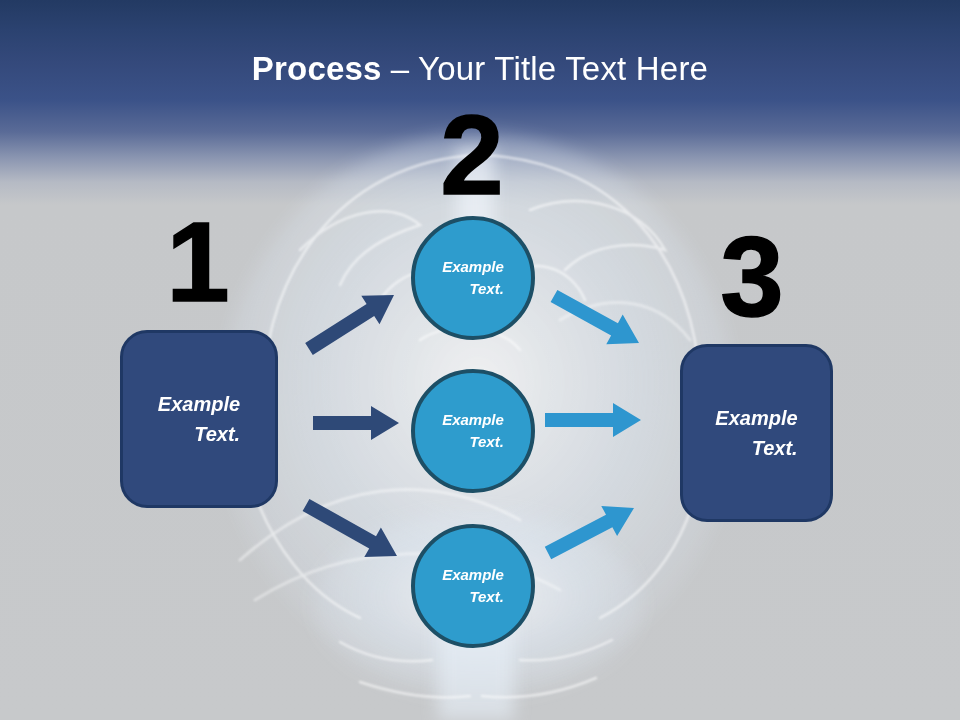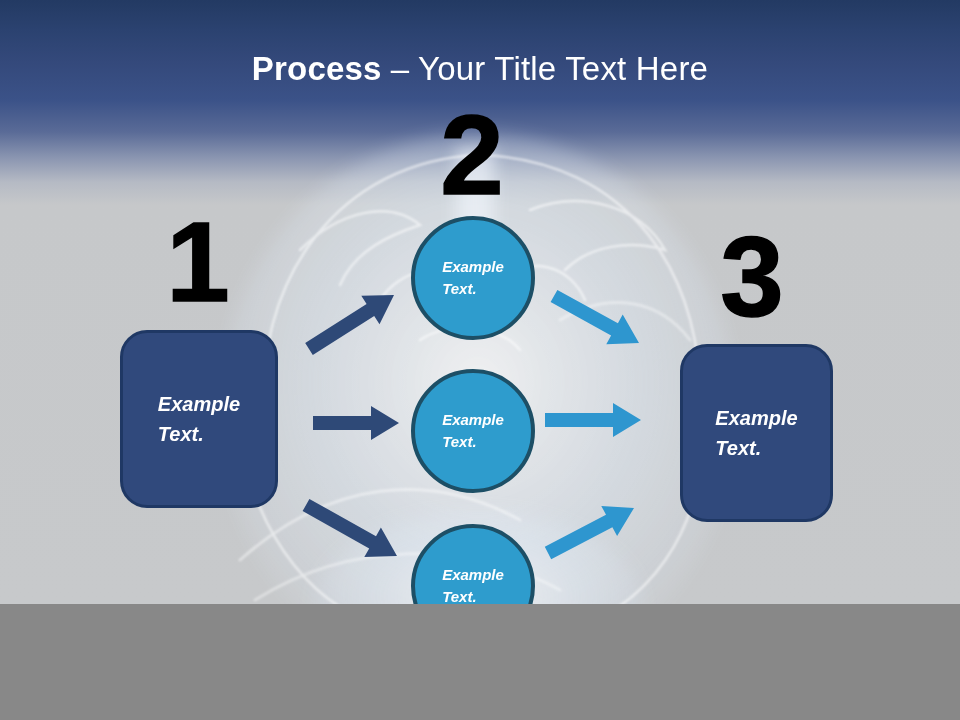--- a/index.html
+++ b/index.html
@@ -1,17 +1,17 @@
 <!DOCTYPE html>
 <html style="--header-navy-top: #233a63; --header-navy: #3b5288; --background-gray: #c6c8ca; --box-fill: #30497c; --box-border: #1f3864; --circle-fill: #2e9ccd; --circle-border: #1d4f66; --arrow-dark: #2e4977; --arrow-light: #2e96cf; --title-text: #ffffff; --number-text: #000000; --label-text: #ffffff;"><head>
 <meta charset="utf-8">
 <style>
   html,body{margin:0;padding:0;background:#888;}
   .slide{
-    position:relative;width:960px;height:604px;overflow:hidden;
+    position:relative;width:960px;height:720px;overflow:hidden;
     font-family:"Liberation Sans","DejaVu Sans",sans-serif;
     background:linear-gradient(180deg,
       var(--header-navy-top,#233a63) 0px,
       #2b4270 30px,
       #34497b 62px,
       var(--header-navy,#3b5288) 100px,
       #5a6b97 132px,
       #8b96b1 158px,
       #b5bac4 182px,
       var(--background-gray,#c6c8ca) 205px,
@@ -48,21 +48,21 @@
     width:124px;height:124px;border-radius:50%;
     background:var(--circle-fill,#2e9ccd);
     border:4px solid var(--circle-border,#1d4f66);
     display:flex;align-items:center;justify-content:center;
   }
   .circle-top{left:411px;top:216px;}
   .circle-middle{left:411px;top:369px;}
   .circle-bottom{left:411px;top:524px;}
   .label{
     color:var(--label-text,#fff);font-weight:bold;font-style:italic;
-    text-align:left;white-space:pre-line;
+    text-align:right;white-space:pre-line;
   }
   .box .label{font-size:20px;line-height:1.5;}
   .circle .label{font-size:15px;line-height:1.5;}
   .arrows{position:absolute;left:0;top:0;pointer-events:none;}
   .arr.dark{fill:var(--arrow-dark,#2e4977);}
   .arr.light{fill:var(--arrow-light,#2e96cf);}
 </style>
 </head>
 <body>
 

